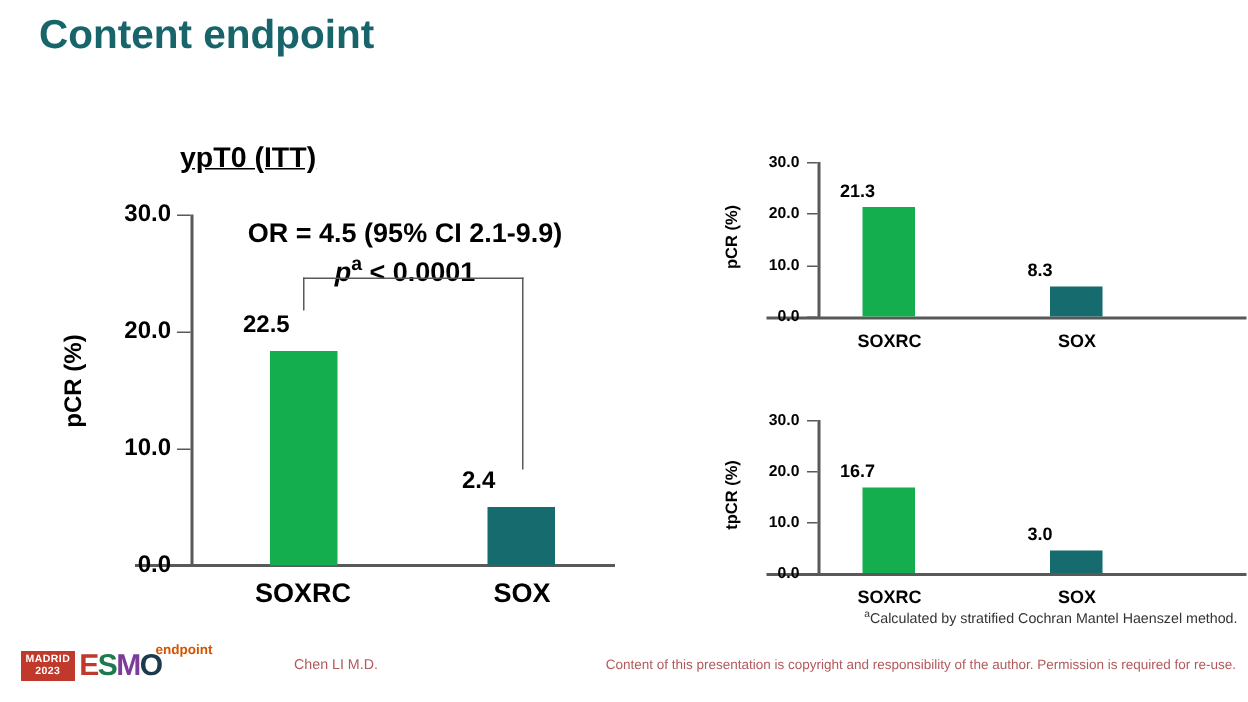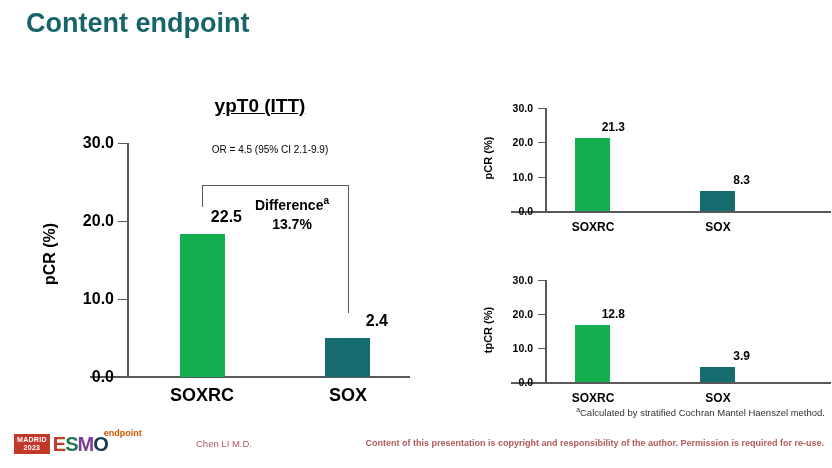--- a/index.html
+++ b/index.html
@@ -26,21 +26,21 @@
     color: #17656b;
     letter-spacing: 0px;
     white-space: nowrap;
   }
 
   
   .chart { position: absolute; }
   .chart-title {
     position: absolute;
     font-weight: bold;
-    text-align: center;
+    text-align: left;
     text-decoration: underline;
     white-space: nowrap;
     color: #000;
   }
   .axis-line {
     position: absolute;
     background: #595959;
   }
   .tick {
     position: absolute;
@@ -61,21 +61,21 @@
     transform-origin: 50% 50%;
     transform: rotate(-90deg);
     color: #000;
   }
   .bar { position: absolute; }
   .bar-green { background: #14ae4e; }
   .bar-teal  { background: #156b6e; }
   .bar-value {
     position: absolute;
     font-weight: bold;
-    text-align: right;
+    text-align: left;
     white-space: nowrap;
     color: #000;
   }
   .cat-label {
     position: absolute;
     font-weight: bold;
     text-align: center;
     white-space: nowrap;
     color: #000;
   }
@@ -93,22 +93,22 @@
     left: 5px; top: 245px; width: 90px; font-size: 16px; text-align: center;
   }
   #chart-main .bar-value { font-size: 16px; }
   #chart-main .cat-label { top: 385px; width: 120px; font-size: 18px; }
 
   
   #main-annot {
     position: absolute;
     left: 150px; top: 143px; width: 240px;
     text-align: center;
-    font-size: 10px;
-    font-weight: normal;
+    font-size: 18px;
+    font-weight: bold;
     line-height: 1.35;
     white-space: nowrap;
   }
   #main-diff {
     position: absolute;
     left: 212px; top: 194px; width: 160px;
     text-align: center;
     font-size: 14px;
     font-weight: bold;
     line-height: 1.35;
@@ -163,21 +163,20 @@
     font-size: 9.5px;
     color: #b2595b;
     white-space: nowrap;
   }
   #copyright {
     position: absolute;
     right: 8px; top: 438px;
     font-size: 9px;
     color: #b2595b;
     white-space: nowrap;
-    font-weight: bold;
   }
 
   
   #esmo-logo {
     position: absolute;
     left: 14px; top: 430px;
     height: 24px;
     display: flex;
     align-items: flex-end;
   }
@@ -245,30 +244,27 @@
   <div class="bar bar-teal" style="left:325px; top:338px; width:45px; height:39px;"></div>
 
   <div class="bar-value" style="left:162px; top:208px; width:80px;">22.5</div>
   <div class="bar-value" style="left:308px; top:312px; width:80px;">2.4</div>
 
   <div class="cat-label" style="left:142px;">SOXRC</div>
   <div class="cat-label" style="left:288px;">SOX</div>
 
   <div id="main-annot">
     <div>OR = 4.5 (95% CI 2.1-9.9)</div>
+    <div><span class="ital">p</span><sup>a</sup><span> &lt; 0.0001</span></div>
   </div>
 
   <div class="bracket-h" style="left:202px; top:185px; width:147px;"></div>
   <div class="bracket-v" style="left:202px; top:185px; height:22px;"></div>
   <div class="bracket-v" style="left:348px; top:185px; height:128px;"></div>
 
-  <div id="main-diff">
-    <div><span>Difference</span><sup>a</sup></div>
-    <div>13.7%</div>
-  </div>
 </div>
 
 <div class="chart chart-small" id="chart-surgery">
 
   <div class="axis-line" id="surgery-axis-y"></div>
   <div class="axis-line" id="surgery-axis-x"></div>
 
   <div class="tick" style="top:28px"></div>
   <div class="tick" style="top:62px"></div>
   <div class="tick" style="top:97px"></div>
@@ -306,22 +302,22 @@
   <div class="tick-label" style="top:56px">20.0</div>
   <div class="tick-label" style="top:90px">10.0</div>
   <div class="tick-label" style="top:124px">0.0</div>
 
   <div class="ylabel">tpCR (%)</div>
 
   <div class="bar bar-green" style="left:120px; top:73px; width:35px; height:57px;"></div>
 
   <div class="bar bar-teal" style="left:245px; top:115px; width:35px; height:15px;"></div>
 
-  <div class="bar-value" style="left:105px; top:55px; width:65px;">12.8</div>
-  <div class="bar-value" style="left:230px; top:97px; width:65px;">3.9</div>
+  <div class="bar-value" style="left:105px; top:55px; width:65px;">16.7</div>
+  <div class="bar-value" style="left:230px; top:97px; width:65px;">3.0</div>
 
   <div class="cat-label" style="left:88px;">SOXRC</div>
   <div class="cat-label" style="left:213px;">SOX</div>
 </div>
 
 <div id="footnote"><sup>a</sup><span>Calculated by stratified Cochran Mantel Haenszel method.</span></div>
 
 <div id="esmo-logo">
   <div id="esmo-madrid">
     <div>MADRID</div>

